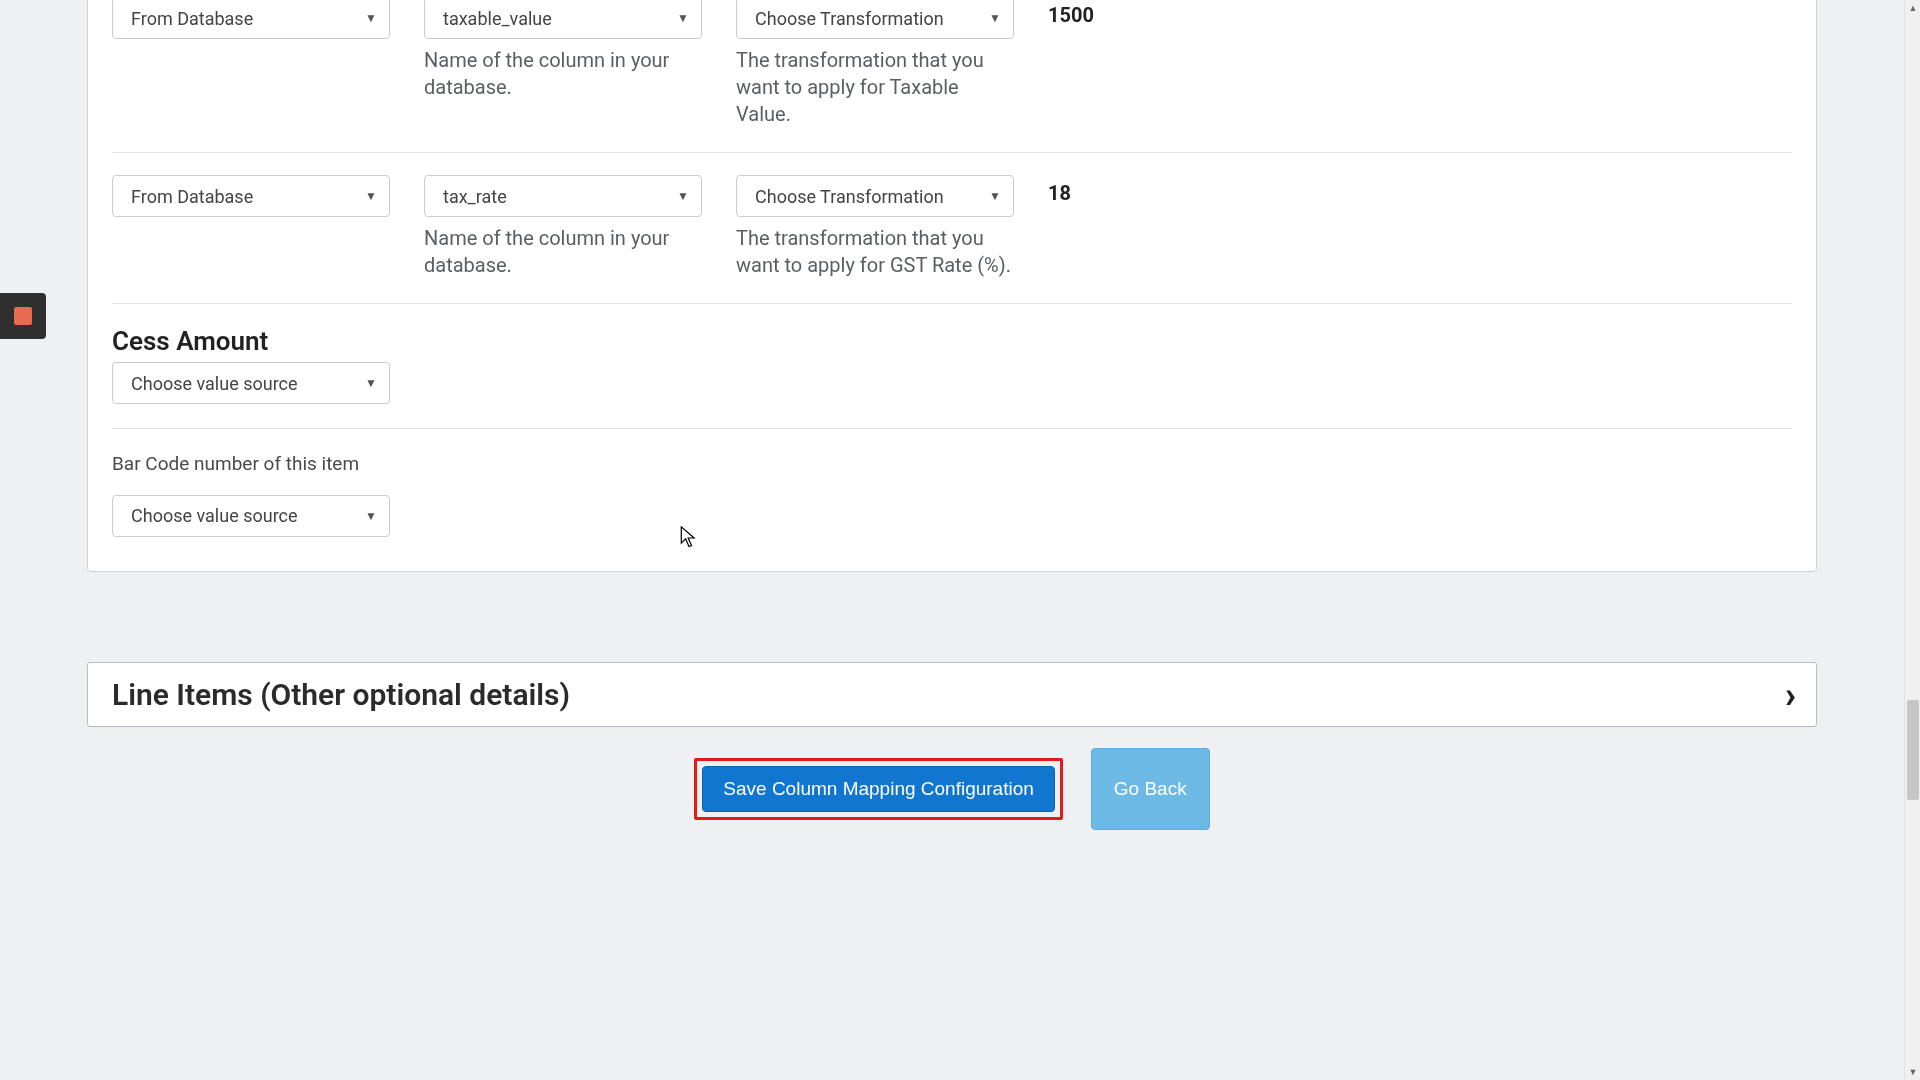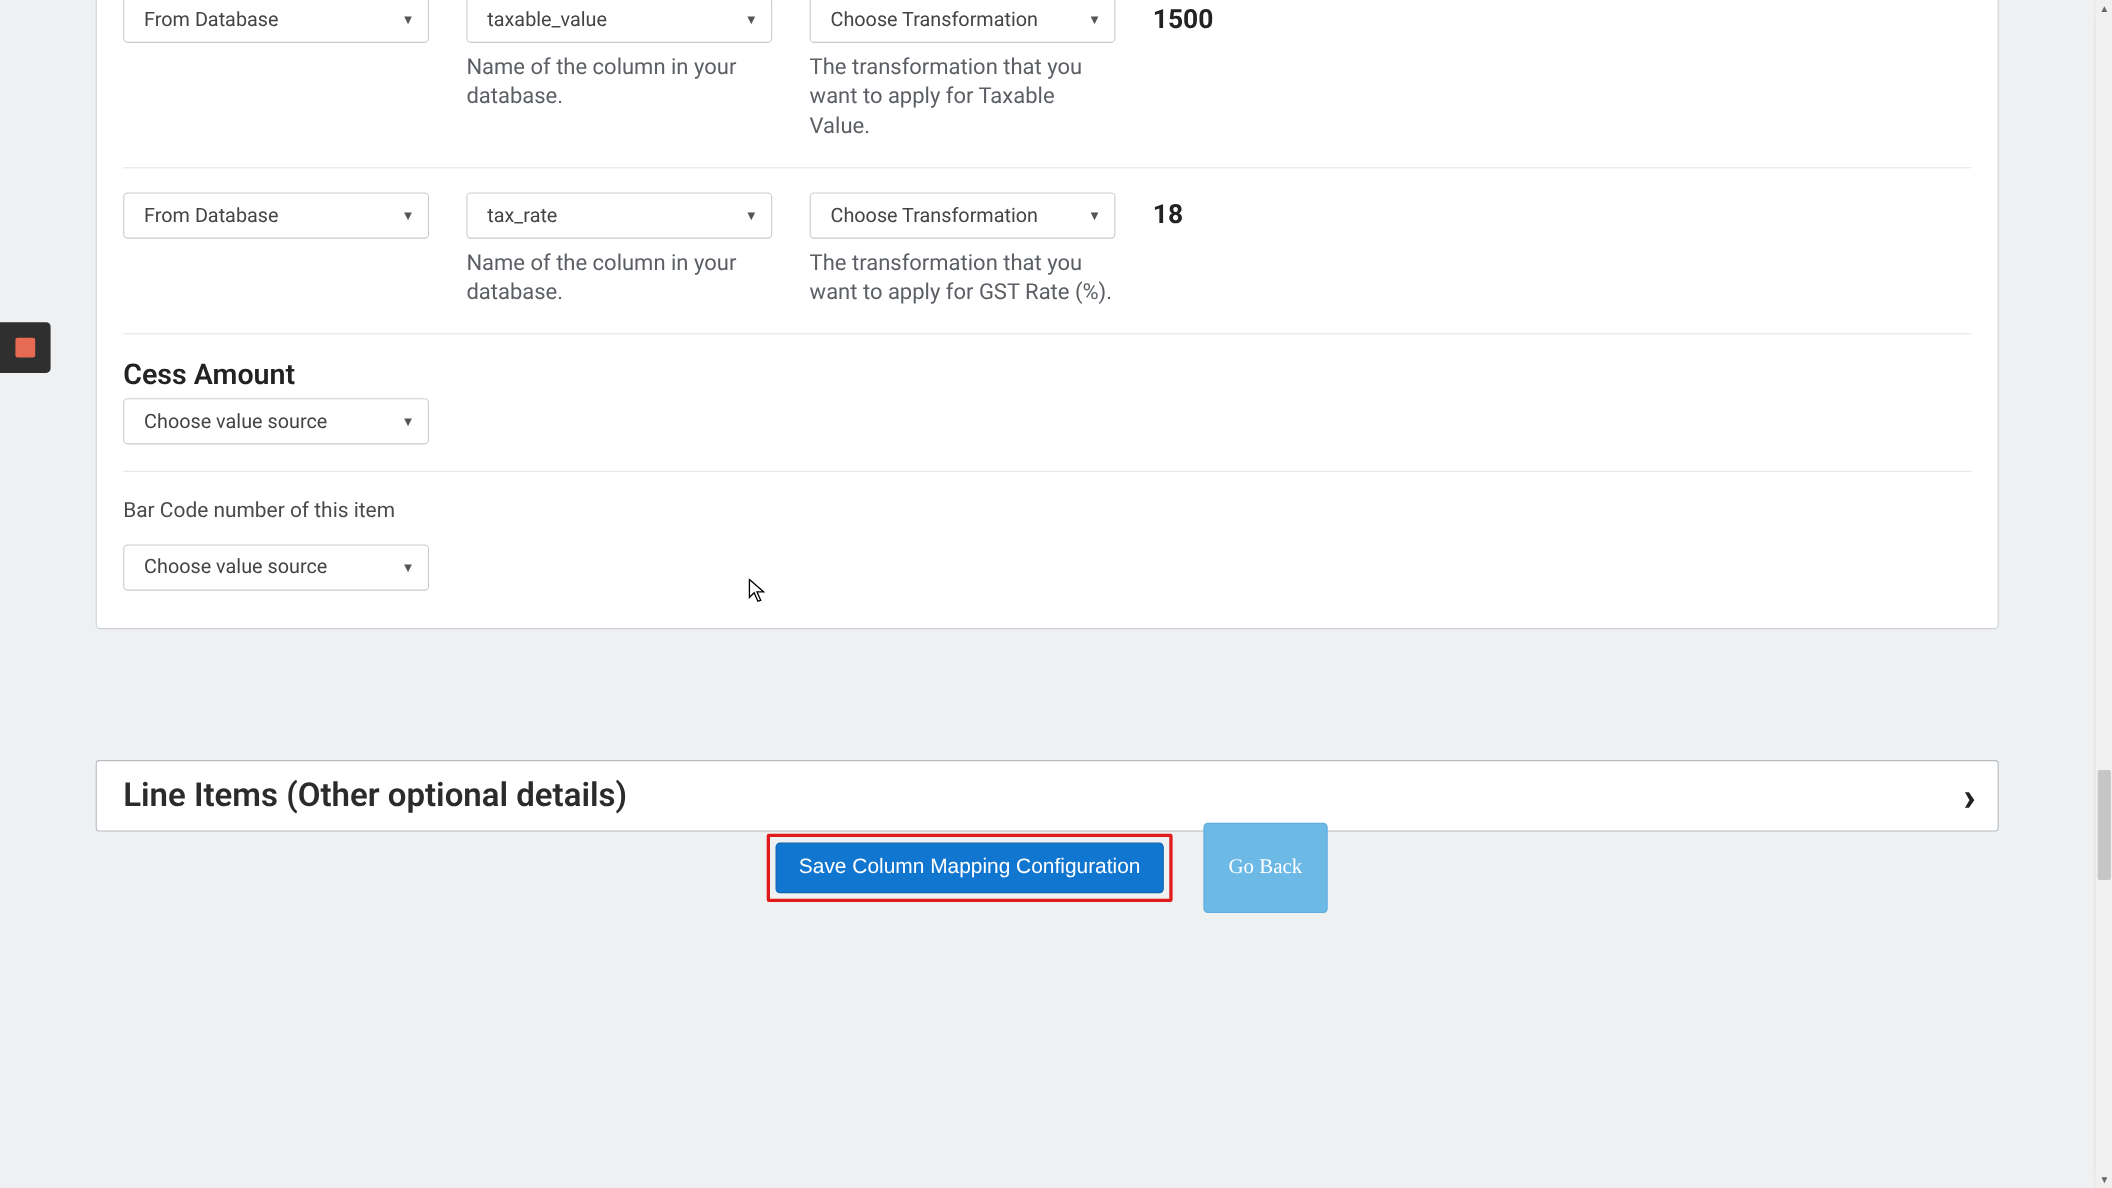--- a/index.html
+++ b/index.html
@@ -93,30 +93,30 @@
     color: #555;
   }
   .helper {
     font-size: 20px;
     color: #5b5f64;
     margin-top: 8px;
     line-height: 1.35;
     max-width: 278px;
   }
   .preview-val {
-    font-size: 24px;
+    font-size: 20px;
     font-weight: 700;
     color: #222;
   }
 
   .accordion {
     position: absolute;
     left: 87px;
     right: 87px;
-    top: 691px;
+    top: 662px;
     background: #fff;
     border: 1px solid #b8bdc2;
     border-radius: 3px;
     height: 65px;
     display: flex;
     align-items: center;
     justify-content: space-between;
     padding: 0 20px 0 24px;
     cursor: pointer;
   }
@@ -157,21 +157,20 @@
     cursor: pointer;
   }
   .btn-secondary {
     background: #6cb9e6;
     color: #fff;
     border: 1px solid #5daede;
     font-size: 19px;
     padding: 29px 22px;
     border-radius: 4px;
     cursor: pointer;
-    font-family: Liberation Serif, serif;
   }
 
   
   .scrollbar {
     position: absolute;
     right: 0; top: 0; bottom: 0;
     width: 16px;
     background: #f0f0f0;
     border-left: 1px solid #e2e2e2;
   }

